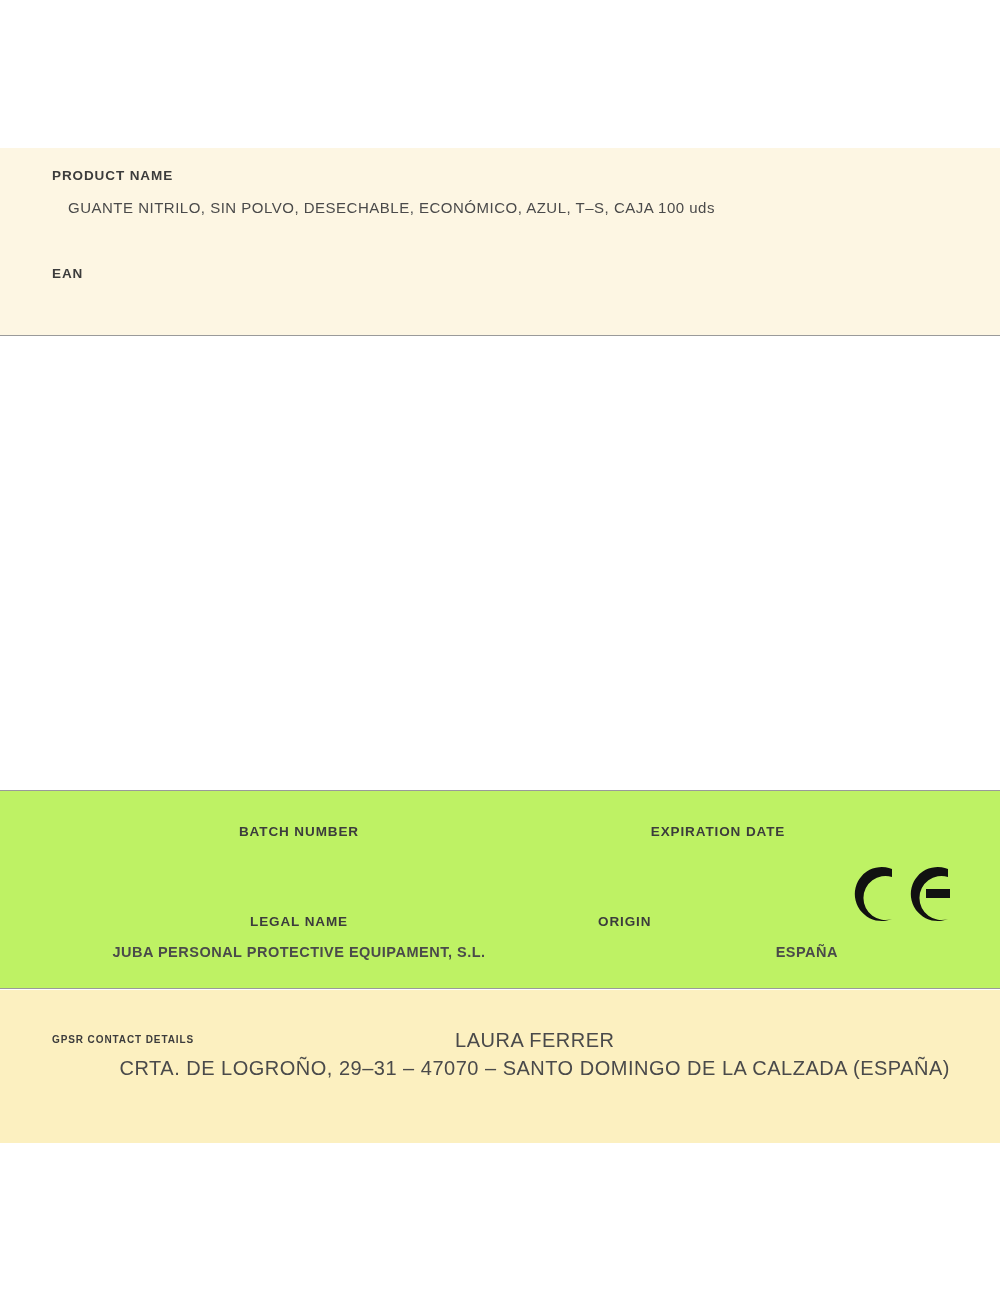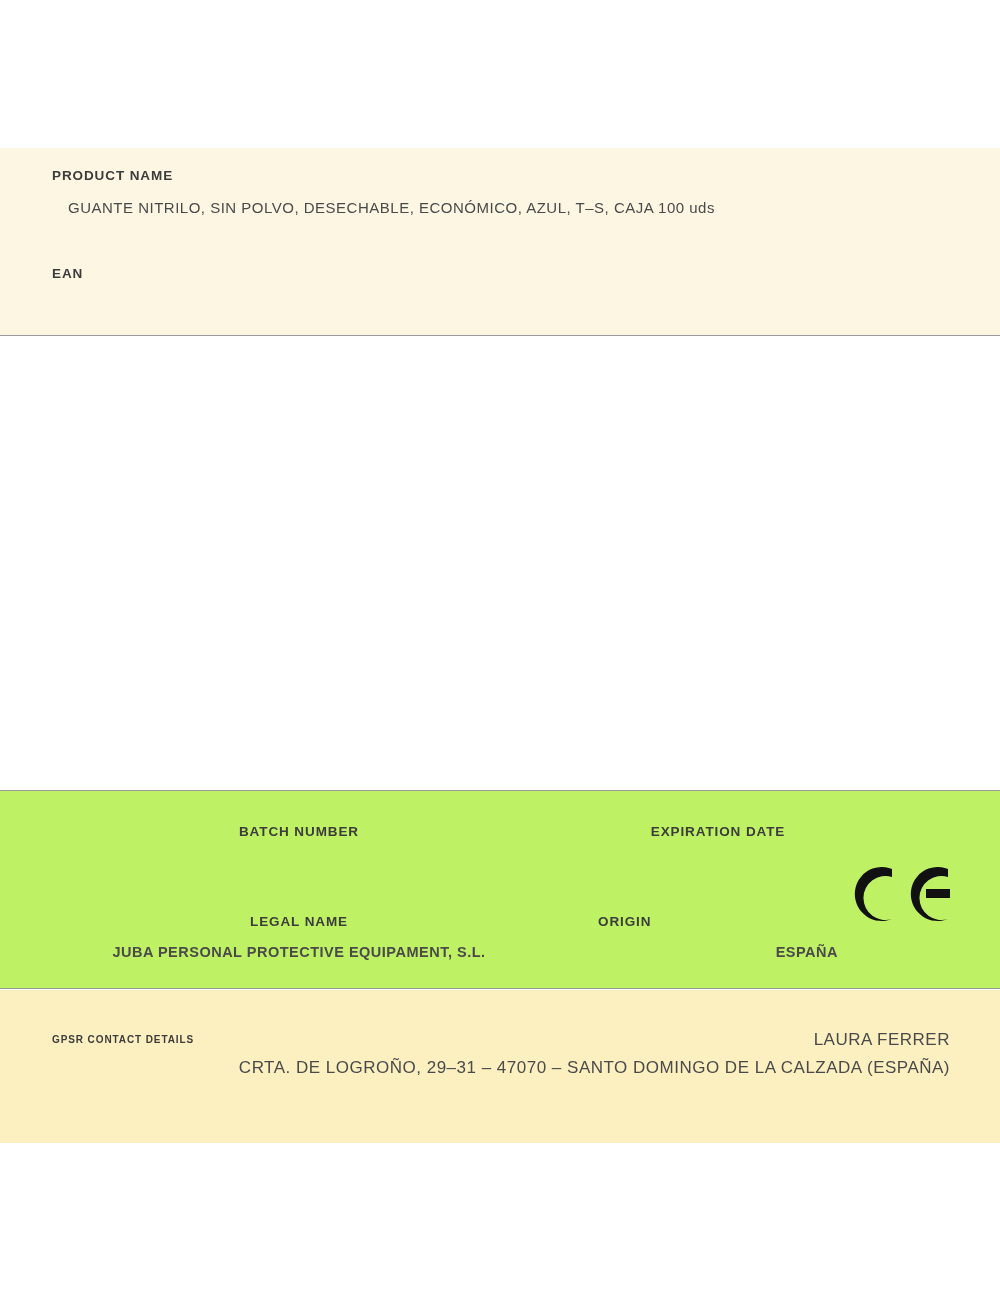--- a/index.html
+++ b/index.html
@@ -138,22 +138,22 @@
     top: 44px;
     font-size: 10px;
     font-weight: bold;
     letter-spacing: 0.9px;
     color: #3c3c3c;
   }
   .gpsr-lines {
     position: absolute;
     right: 50px;
     top: 36px;
-    text-align: right;
-    font-size: 17px;
+    text-align: center;
+    font-size: 20px;
     letter-spacing: 0.5px;
     color: #4a4a4a;
     line-height: 28px;
   }
   .gpsr-lines div {
     white-space: nowrap;
   }
 
   .bottom-blank {
     position: absolute;

